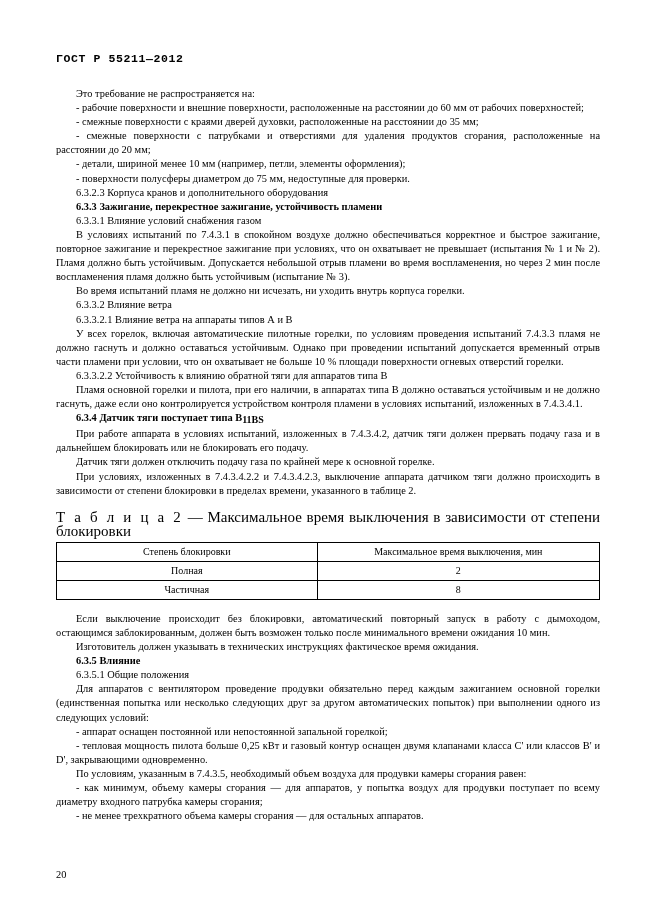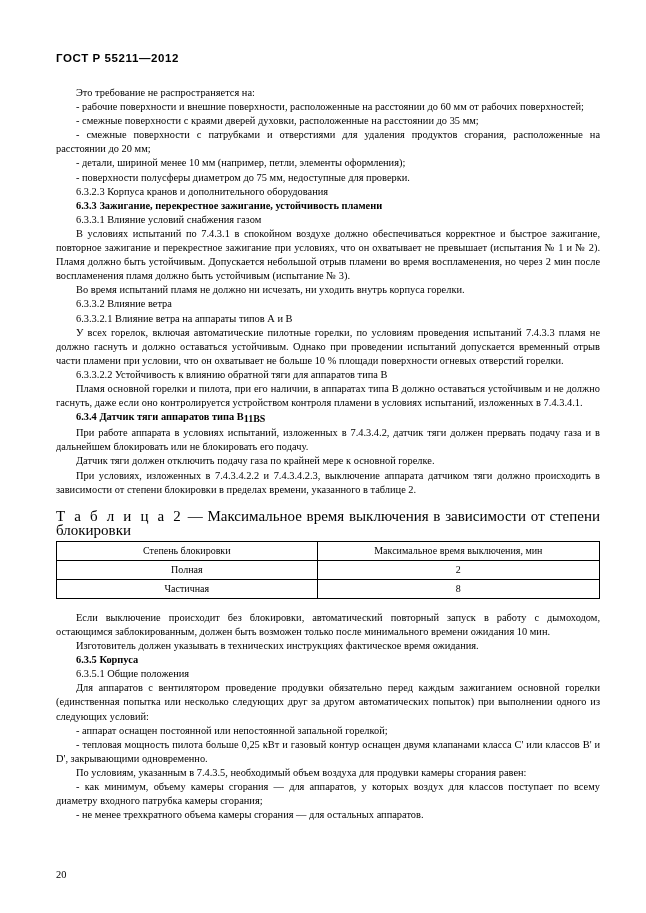--- a/index.html
+++ b/index.html
@@ -15,21 +15,21 @@
     position: relative;
   }
   .page {
     position: relative;
     width: 646px;
     height: 913px;
     box-sizing: border-box;
     padding: 52px 46px 0 56px;
   }
   .header {
-    font-family: Liberation Sans, sans-serif;
+    font-family: Liberation Mono, monospace;
     font-size: 11.5px;
     font-weight: bold;
     letter-spacing: 0.6px;
     margin: 0 0 22px 0;
   }
   .body-text {
     font-size: 10.4px;
     line-height: 14.1px;
     text-align: justify;
     text-justify: inter-word;
@@ -98,21 +98,21 @@
     <p class="ind">6.3.2.3  Корпуса кранов и дополнительного оборудования</p>
     <p class="ind bold">6.3.3  Зажигание, перекрестное зажигание, устойчивость пламени</p>
     <p class="ind">6.3.3.1  Влияние условий снабжения газом</p>
     <p class="ind">В условиях испытаний по 7.4.3.1 в спокойном воздухе должно обеспечиваться корректное и быстрое зажигание, повторное зажигание и перекрестное зажигание при условиях, что он охватывает не превышает (испытания № 1 и № 2). Пламя должно быть устойчивым. Допускается небольшой отрыв пламени во время воспламенения, но через 2 мин после воспламенения пламя должно быть устойчивым (испытание № 3).</p>
     <p class="ind">Во время испытаний пламя не должно ни исчезать, ни уходить внутрь корпуса горелки.</p>
     <p class="ind">6.3.3.2  Влияние ветра</p>
     <p class="ind">6.3.3.2.1  Влияние ветра на аппараты типов А и В</p>
     <p class="ind">У всех горелок, включая автоматические пилотные горелки, по условиям проведения испытаний 7.4.3.3 пламя не должно гаснуть и должно оставаться устойчивым. Однако при проведении испытаний допускается временный отрыв части пламени при условии, что он охватывает не больше 10 % площади поверхности огневых отверстий горелки.</p>
     <p class="ind">6.3.3.2.2  Устойчивость к влиянию обратной тяги для аппаратов типа В</p>
     <p class="ind">Пламя основной горелки и пилота, при его наличии, в аппаратах типа В должно оставаться устойчивым и не должно гаснуть, даже если оно контролируется устройством контроля пламени в условиях испытаний, изложенных в 7.4.3.4.1.</p>
-    <p class="ind bold"><span>6.3.4  Датчик тяги аппаратов типа В</span><span class="sub">11BS</span></p>
+    <p class="ind bold"><span>6.3.4  Датчик тяги поступает типа В</span><span class="sub">11BS</span></p>
     <p class="ind">При работе аппарата в условиях испытаний, изложенных в 7.4.3.4.2, датчик тяги должен прервать подачу газа и в дальнейшем блокировать или не блокировать его подачу.</p>
     <p class="ind">Датчик тяги должен отключить подачу газа по крайней мере к основной горелке.</p>
     <p class="ind">При условиях, изложенных в 7.4.3.4.2.2 и 7.4.3.4.2.3, выключение аппарата датчиком тяги должно происходить в зависимости от степени блокировки в пределах времени, указанного в таблице 2.</p>
 
     <div class="tbl-caption"><span class="sp">Т а б л и ц а  2</span><span>  — Максимальное время выключения в зависимости от степени блокировки</span></div>
 
     <div class="tbl-wrap">
       <table class="tbl">
         <tbody>
             <tr>
@@ -128,26 +128,26 @@
           <td>8</td>
         </tr>
       </tbody>
         </table>
     </div>
 
     <div class="gap-sm"></div>
 
     <p class="ind" style="margin-top:10px;">Если выключение происходит без блокировки, автоматический повторный запуск в работу с дымоходом, остающимся заблокированным, должен быть возможен только после минимального времени ожидания 10 мин.</p>
     <p class="ind">Изготовитель должен указывать в технических инструкциях фактическое время ожидания.</p>
-    <p class="ind bold">6.3.5  Корпуса</p>
+    <p class="ind bold">6.3.5  Влияние</p>
     <p class="ind">6.3.5.1  Общие положения</p>
     <p class="ind">Для аппаратов с вентилятором проведение продувки обязательно перед каждым зажиганием основной горелки (единственная попытка или несколько следующих друг за другом автоматических попыток) при выполнении одного из следующих условий:</p>
     <p class="ind">- аппарат оснащен постоянной или непостоянной запальной горелкой;</p>
     <p class="ind">- тепловая мощность пилота больше 0,25 кВт и газовый контур оснащен двумя клапанами класса С' или классов В' и D', закрывающими одновременно.</p>
     <p class="ind">По условиям, указанным в 7.4.3.5, необходимый объем воздуха для продувки камеры сгорания равен:</p>
-    <p class="ind">- как минимум, объему камеры сгорания — для аппаратов, у которых воздух для классов поступает по всему диаметру входного патрубка камеры сгорания;</p>
+    <p class="ind">- как минимум, объему камеры сгорания — для аппаратов, у попытка воздух для продувки поступает по всему диаметру входного патрубка камеры сгорания;</p>
     <p class="ind">- не менее трехкратного объема камеры сгорания — для остальных аппаратов.</p>
 
   </div>
 
   <div class="page-number">20</div>
 
 </div>
 
 </body></html>

